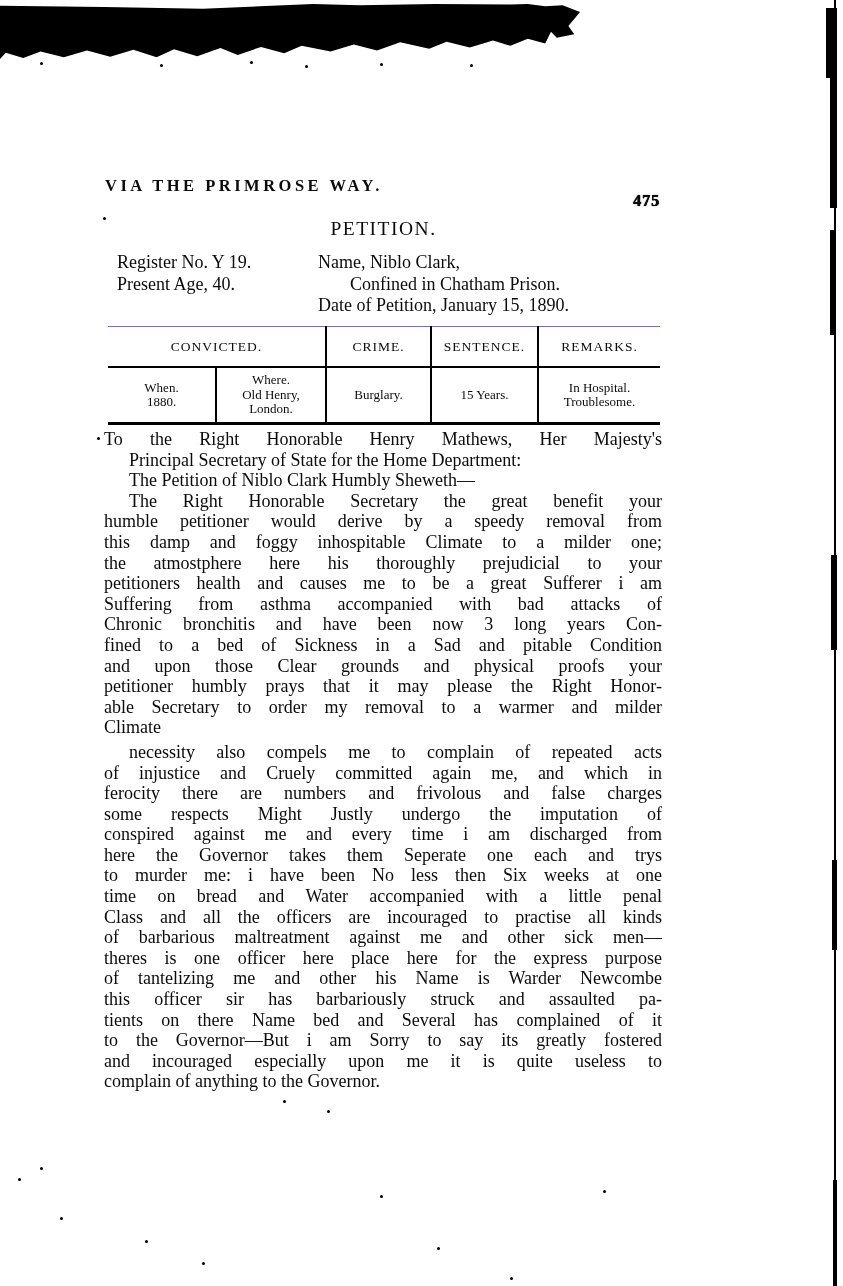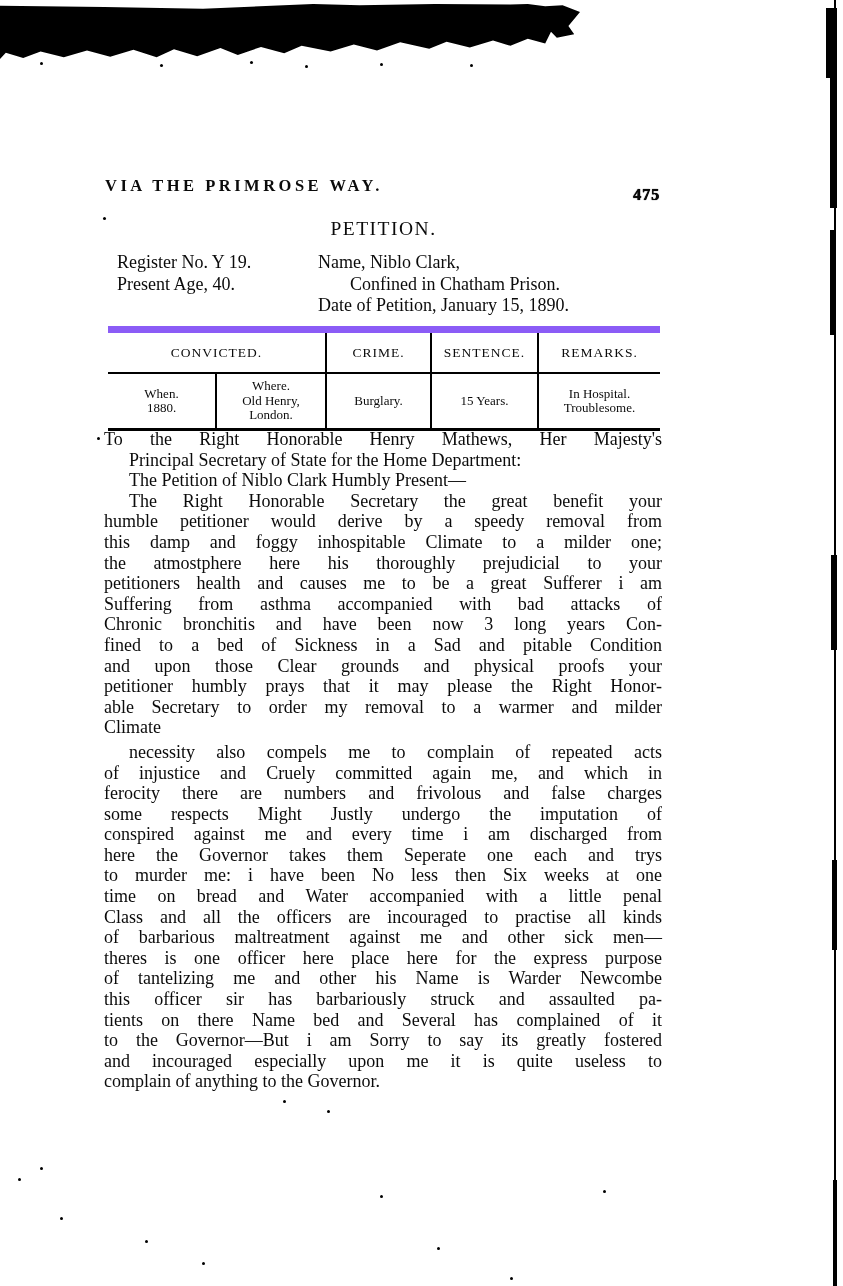--- a/index.html
+++ b/index.html
@@ -21,37 +21,37 @@
   .speck{width:3px;height:3px;background:#000;border-radius:50%;}
   .line-right{background:#000;}
 
   
   .headwrap{left:105px;top:176px;width:557px;height:20px;}
   .running-header{
     display:block;font-weight:bold;font-size:16.5px;
     letter-spacing:3.5px;white-space:nowrap;
   }
   .page-number{
-    position:absolute;right:2px;top:10px;font-weight:bold;font-size:16px;letter-spacing:1px;
+    position:absolute;right:2px;top:16px;font-weight:bold;font-size:16px;letter-spacing:1px;
     text-shadow:0 0 1px #000, 0.5px 0 0 #000;
   }
 
   
   .petition-title{left:105px;top:218px;width:557px;text-align:center;
     font-size:19.5px;letter-spacing:1.5px;}
   .reg-left{left:117px;top:252px;font-size:18px;line-height:21.5px;}
   .reg-right{left:318px;top:252px;font-size:18px;line-height:21.5px;}
   .reg-right .ind{margin-left:32px;}
 
   
   table.conv{
     left:108px;top:326px;width:552px;position:absolute;border-collapse:collapse;
     table-layout:fixed;font-size:13px;
   }
-  table.conv{border-top:7px solid #8b5cf6;border-bottom:3px solid #000;}
+  table.conv{border-top:1px solid #8b5cf6;border-bottom:3px solid #000;}
   table.conv th{
     font-weight:normal;letter-spacing:1px;font-size:13.5px;
     border-bottom:2px solid #000;height:37px;text-align:center;vertical-align:middle;
   }
   table.conv td{
     height:52px;text-align:center;vertical-align:middle;white-space:pre-line;
     font-size:13px;line-height:14.5px;
   }
   .vline{border-left:2px solid #000;}
   .vline-sub{border-left:2px solid #000;}
@@ -125,21 +125,21 @@
     <td class="vline">15 Years.</td>
     <td class="vline">In Hospital.
 Troublesome.</td>
   </tr>
 </tbody>
   </table>
 
 <div class="abs petition-body">
     <div class="bl j">To the Right Honorable Henry Mathews, Her Majesty's</div>
     <div class="bl pi">Principal Secretary of State for the Home Department:</div>
-    <div class="bl pi">The Petition of Niblo Clark Humbly Present—</div>
+    <div class="bl pi">The Petition of Niblo Clark Humbly Sheweth—</div>
     <div class="bl ji">The Right Honorable Secretary the great benefit your</div>
     <div class="bl j">humble petitioner would derive by a speedy removal from</div>
     <div class="bl j">this damp and foggy inhospitable Climate to a milder one;</div>
     <div class="bl j">the atmostphere here his thoroughly prejudicial to your</div>
     <div class="bl j">petitioners health and causes me to be a great Sufferer i am</div>
     <div class="bl j">Suffering from asthma accompanied with bad attacks of</div>
     <div class="bl j">Chronic bronchitis and have been now 3 long years Con-</div>
     <div class="bl j">fined to a bed of Sickness in a Sad and pitable Condition</div>
     <div class="bl j">and upon those Clear grounds and physical proofs your</div>
     <div class="bl j">petitioner humbly prays that it may please the Right Honor-</div>

